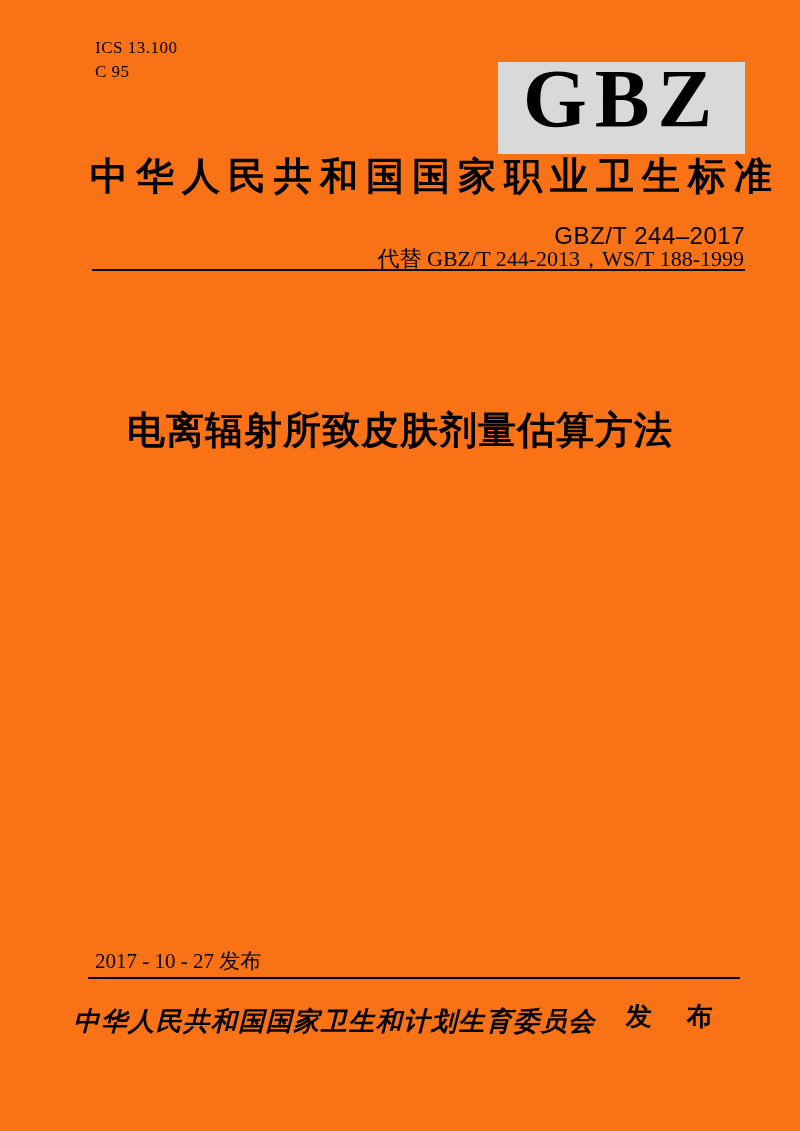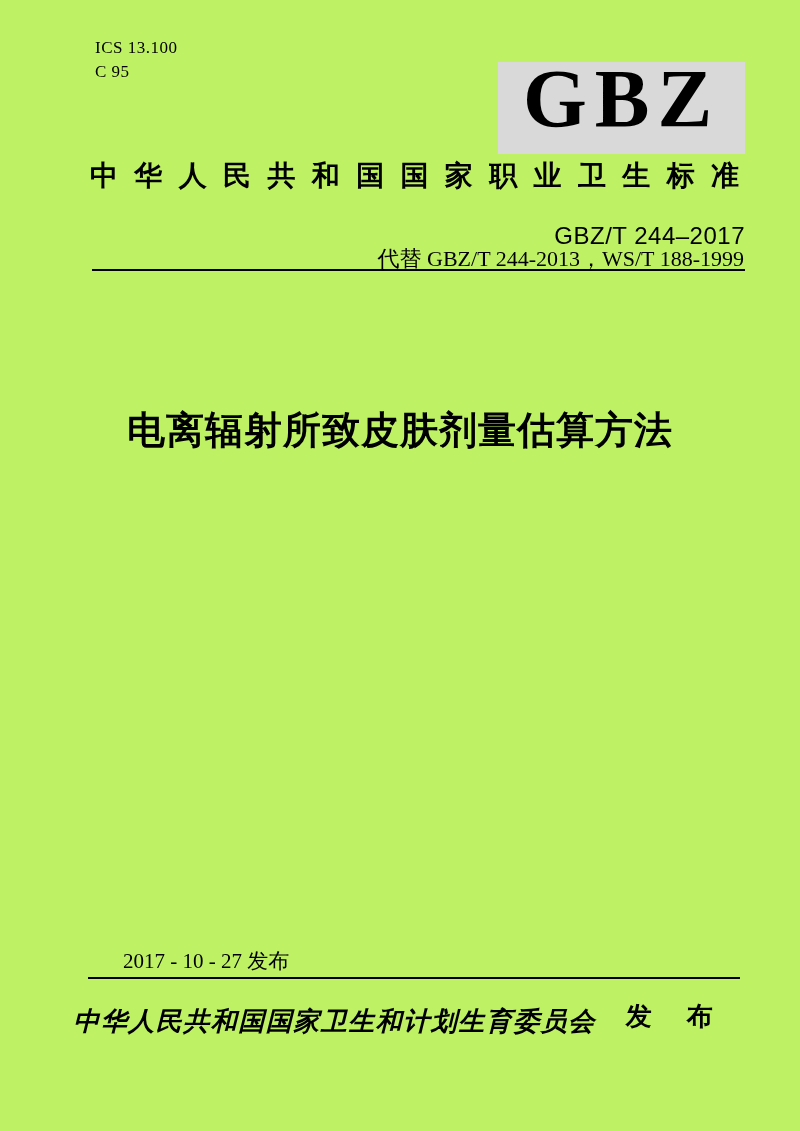--- a/index.html
+++ b/index.html
@@ -4,21 +4,21 @@
 <style>
   html, body {
     margin: 0;
     padding: 0;
     background: #ffffff;
   }
   .page {
     position: relative;
     width: 800px;
     height: 1131px;
-    background: #bef264;
+    background: #f97316;
     color: #000000;
     overflow: hidden;
     font-family: "Liberation Serif", serif;
   }
 
   
   .ics-block {
     position: absolute;
     left: 95px;
     top: 36px;
@@ -46,21 +46,21 @@
   }
 
   
   .std-type {
     position: absolute;
     left: 90px;
     top: 152px;
     width: 657px;
     font-family: "Liberation Sans", sans-serif;
     font-weight: bold;
-    font-size: 28px;
+    font-size: 38px;
     line-height: 48px;
     text-align: justify;
     text-align-last: justify;
     white-space: nowrap;
     letter-spacing: 8px;
   }
 
   .std-number {
     position: absolute;
     right: 55px;
@@ -124,21 +124,20 @@
   .dates-row {
     position: absolute;
     left: 95px;
     right: 58px;
     top: 948px;
     display: flex;
     justify-content: space-between;
     font-family: "Liberation Serif", serif;
     font-size: 21px;
     line-height: 26px;
-    margin-left: 28px;
   }
 
   .issuer-row {
     position: absolute;
     left: 0;
     top: 1004px;
     width: 800px;
     display: flex;
     justify-content: center;
     align-items: baseline;

